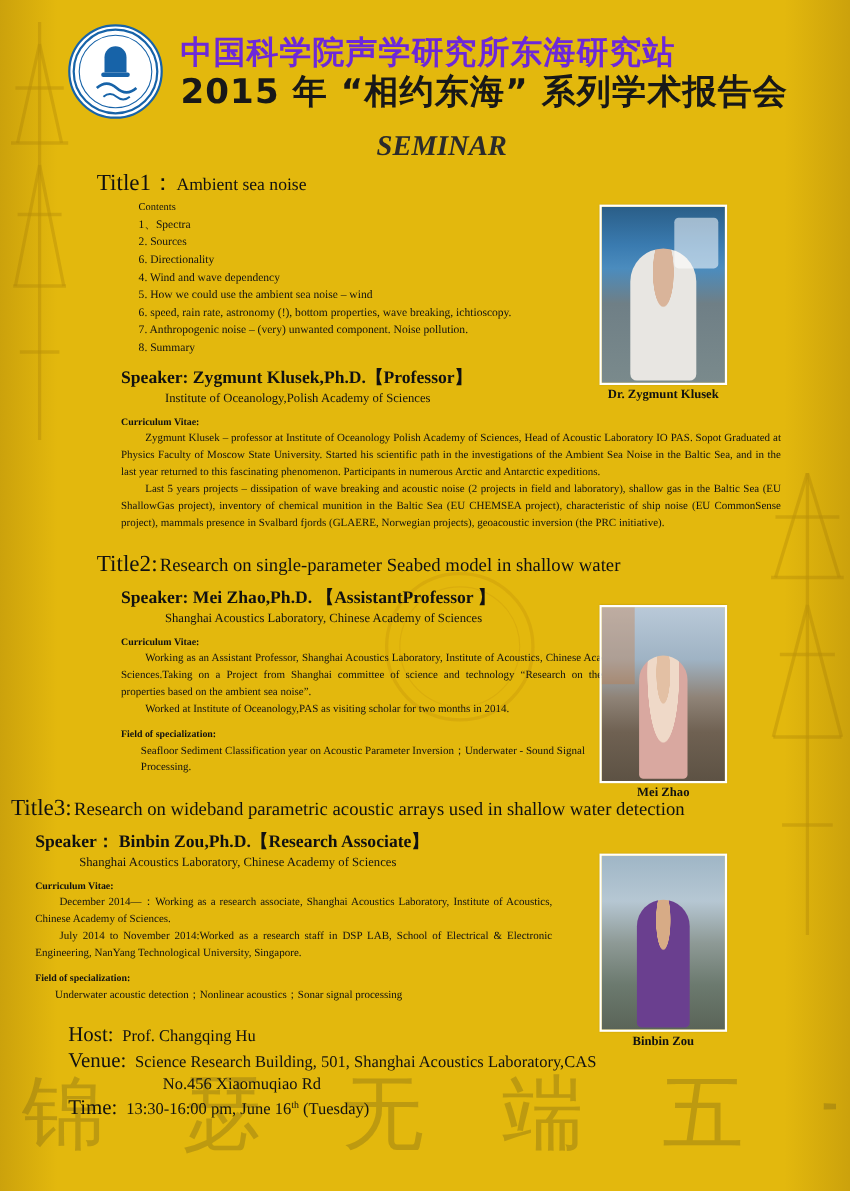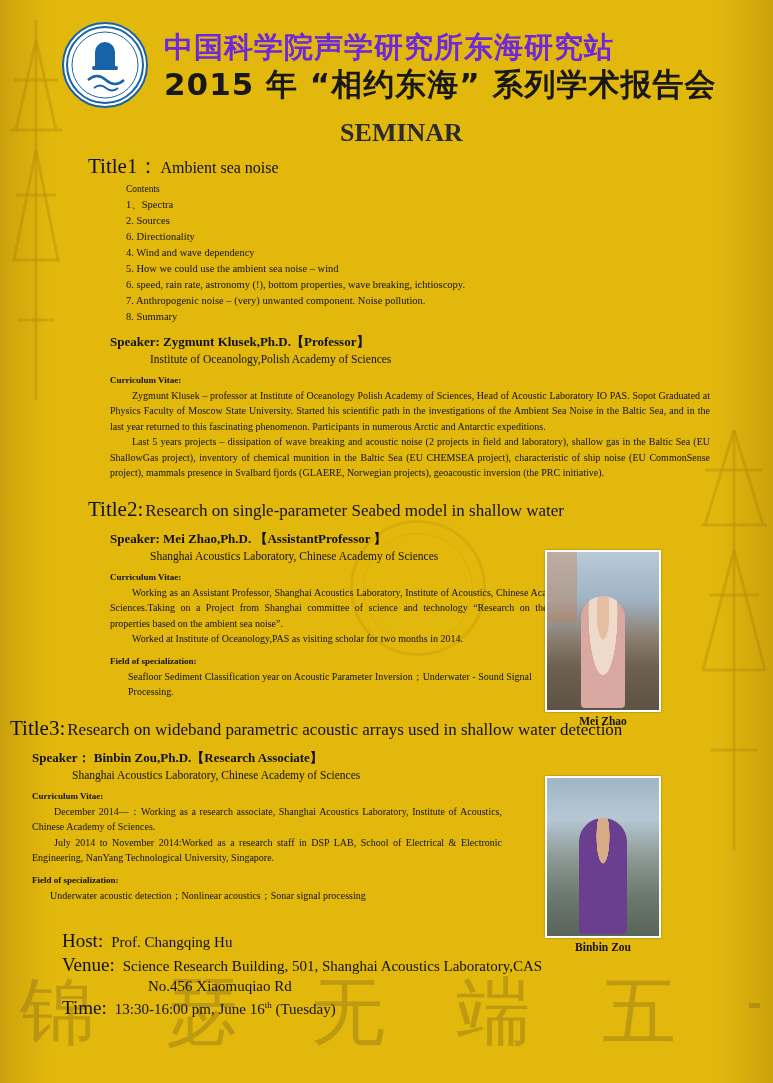--- a/index.html
+++ b/index.html
@@ -124,20 +124,21 @@
     letter-spacing: 1px;
     line-height: 1.25;
   }
   .seminar {
     text-align: center;
     font-family: "Liberation Serif", serif;
     font-size: 26px;
     font-weight: bold;
     color: #2b2b2b;
     margin: 10px 0 4px 30px;
+    font-style: italic;
   }
 
   
   .section {
     position: relative;
     padding: 0 24px 0 88px;
   }
   .sec-title {
     display: flex;
     align-items: baseline;
@@ -164,21 +165,21 @@
     padding: 0;
     list-style: none;
     font-size: 10.5px;
     line-height: 1.52;
   }
   .contents-list li {
     white-space: nowrap;
   }
 
   .speaker-line {
-    font-size: 13px;
+    font-size: 16px;
     font-weight: bold;
     margin: 8px 0 2px 22px;
   }
   .speaker-line .sp-name {
     font-weight: bold;
   }
   .affil {
     font-size: 11.5px;
     margin: 2px 0 0 62px;
   }
@@ -401,20 +402,24 @@
     <div class="speaker-line">
       <span>Speaker:</span>
       <span class="sp-name">Zygmunt  Klusek,Ph.D.【Professor】</span>
     </div>
     <div class="affil">Institute of Oceanology,Polish Academy of Sciences</div>
     <div class="cv-label">Curriculum Vitae:</div>
     <p class="cv-para indent">Zygmunt Klusek – professor at Institute of Oceanology Polish Academy of Sciences, Head of Acoustic Laboratory IO PAS. Sopot Graduated at Physics Faculty of Moscow State University. Started his scientific path in the investigations of the Ambient Sea Noise in the Baltic Sea, and in the last year returned to this fascinating phenomenon. Participants in numerous Arctic and Antarctic expeditions.</p>
     <p class="cv-para indent">Last 5 years projects – dissipation of wave breaking and acoustic noise (2 projects in field and laboratory), shallow gas in the Baltic Sea (EU ShallowGas project), inventory of chemical munition in the Baltic Sea (EU CHEMSEA project), characteristic of ship noise (EU CommonSense project), mammals presence in Svalbard fjords (GLAERE, Norwegian projects), geoacoustic inversion (the PRC initiative).</p>
   </div>
 
+  <div class="photo-box" id="photo1">
+    <div class="photo"></div>
+    <div class="photo-cap">Dr.  Zygmunt Klusek</div>
+  </div>
 
   <div class="section" style="margin-top:16px;">
     <div class="sec-title big">
       <span class="tnum">Title2:</span>
       <span class="ttext">Research  on  single-parameter  Seabed  model  in  shallow  water</span>
     </div>
     <div class="speaker-line">
       <span>Speaker:</span>
       <span class="sp-name">Mei Zhao,Ph.D. 【AssistantProfessor 】</span>
     </div>

